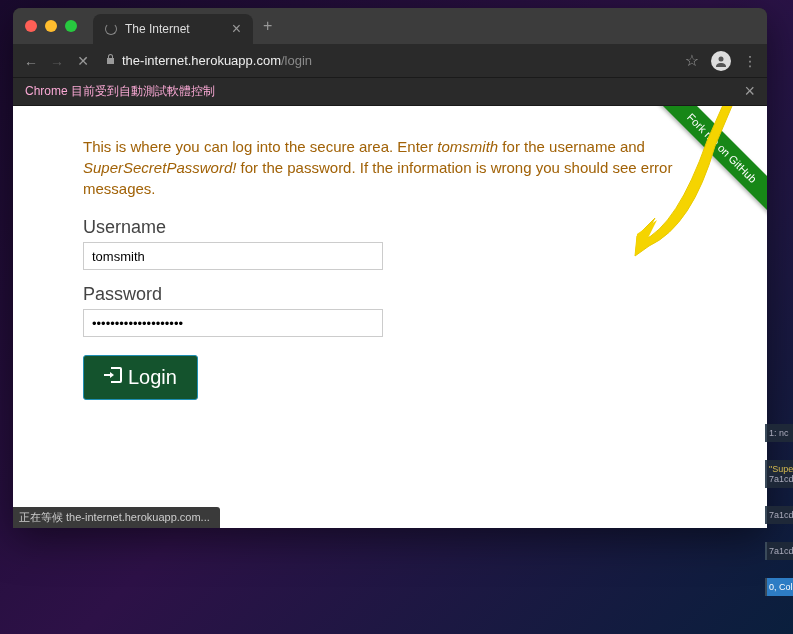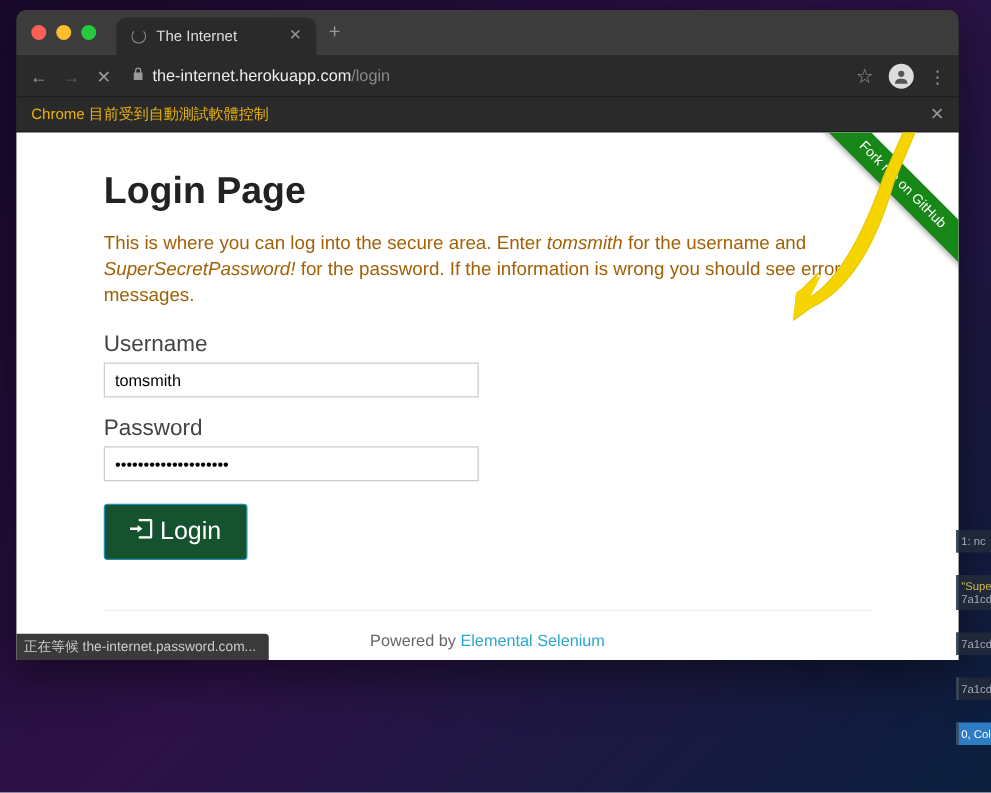--- a/index.html
+++ b/index.html
@@ -85,21 +85,21 @@
     .menu-icon { color: #9a9a9a; font-size: 14px; }
     .automation-bar {
       height: 28px;
       background: #2a2a2a;
       display: flex;
       align-items: center;
       justify-content: space-between;
       padding: 0 12px;
       border-bottom: 1px solid #1a1a1a;
     }
-    .automation-text { color: #eab308; font-size: 12px; }
+    .automation-text { color: #f9a8d4; font-size: 12px; }
     .automation-close { color: #999; cursor: pointer; font-size: 18px; }
     .content {
       background: #fff;
       height: calc(100% - 98px);
       position: relative;
       overflow: hidden;
     }
     .page-container {
       padding: 30px 70px;
     }
@@ -262,48 +262,44 @@
     <div class="github-ribbon">
       <div class="github-ribbon-inner">Fork me on GitHub</div>
     </div>
 
     <svg class="yellow-arrow" width="130" height="170" viewBox="0 0 130 170">
       <path d="M120 0 L100 45 Q70 130 35 145 L48 122 L30 140 L28 160 L42 150 Q85 130 108 50 L125 10 Z" fill="#f5d400" stroke="#e8c800" stroke-width="1"></path>
       <path d="M28 160 L30 138 L50 124 L38 148 Z" fill="#f5d400"></path>
     </svg>
 
     <div class="page-container">
-      <h2 class="page-title">Login Page</h2>
       <p class="page-subtitle">
         <span>This is where you can log into the secure area. Enter </span><em>tomsmith</em><span> for the username and </span><em>SuperSecretPassword!</em><span> for the password. If the information is wrong you should see error messages.</span>
       </p>
 
       <label class="form-label">Username</label>
       <input class="form-input" type="text" value="tomsmith" style="">
 
       <label class="form-label">Password</label>
       <input class="form-input" type="password" value="SuperSecretPassword!" style="">
 
       <button class="login-btn">
         <span class="arrow-icon">
           <svg width="18" height="16" viewBox="0 0 18 16">
               <path fill="#fff" d="M7 0h9a2 2 0 012 2v12a2 2 0 01-2 2H7v-2h9V2H7V0zm-1 5l4 3-4 3V9H0V7h6V5z"></path>
             </svg>
         </span>
         <span>Login</span>
       </button>
 
-      <div class="footer">
-        <span>Powered by </span><a href="#">Elemental Selenium</a>
-      </div>
-    </div>
-
-  </div>
-
-  <div class="status-bar">正在等候 the-internet.password.com...</div>
+    </div>
+
+  </div>
+
+  <div class="status-bar">正在等候 the-internet.herokuapp.com...</div>
 </div>
 
 <div class="side-panel">
   <div class="side-item">1: nc</div>
   <div class="side-item">
     <span class="yel">"Super</span><br><span>7a1cd/</span>
   </div>
   <div class="side-item">7a1cd/</div>
   <div class="side-item">7a1cd/</div>
   <div class="side-item blue">0, Col 3</div>

